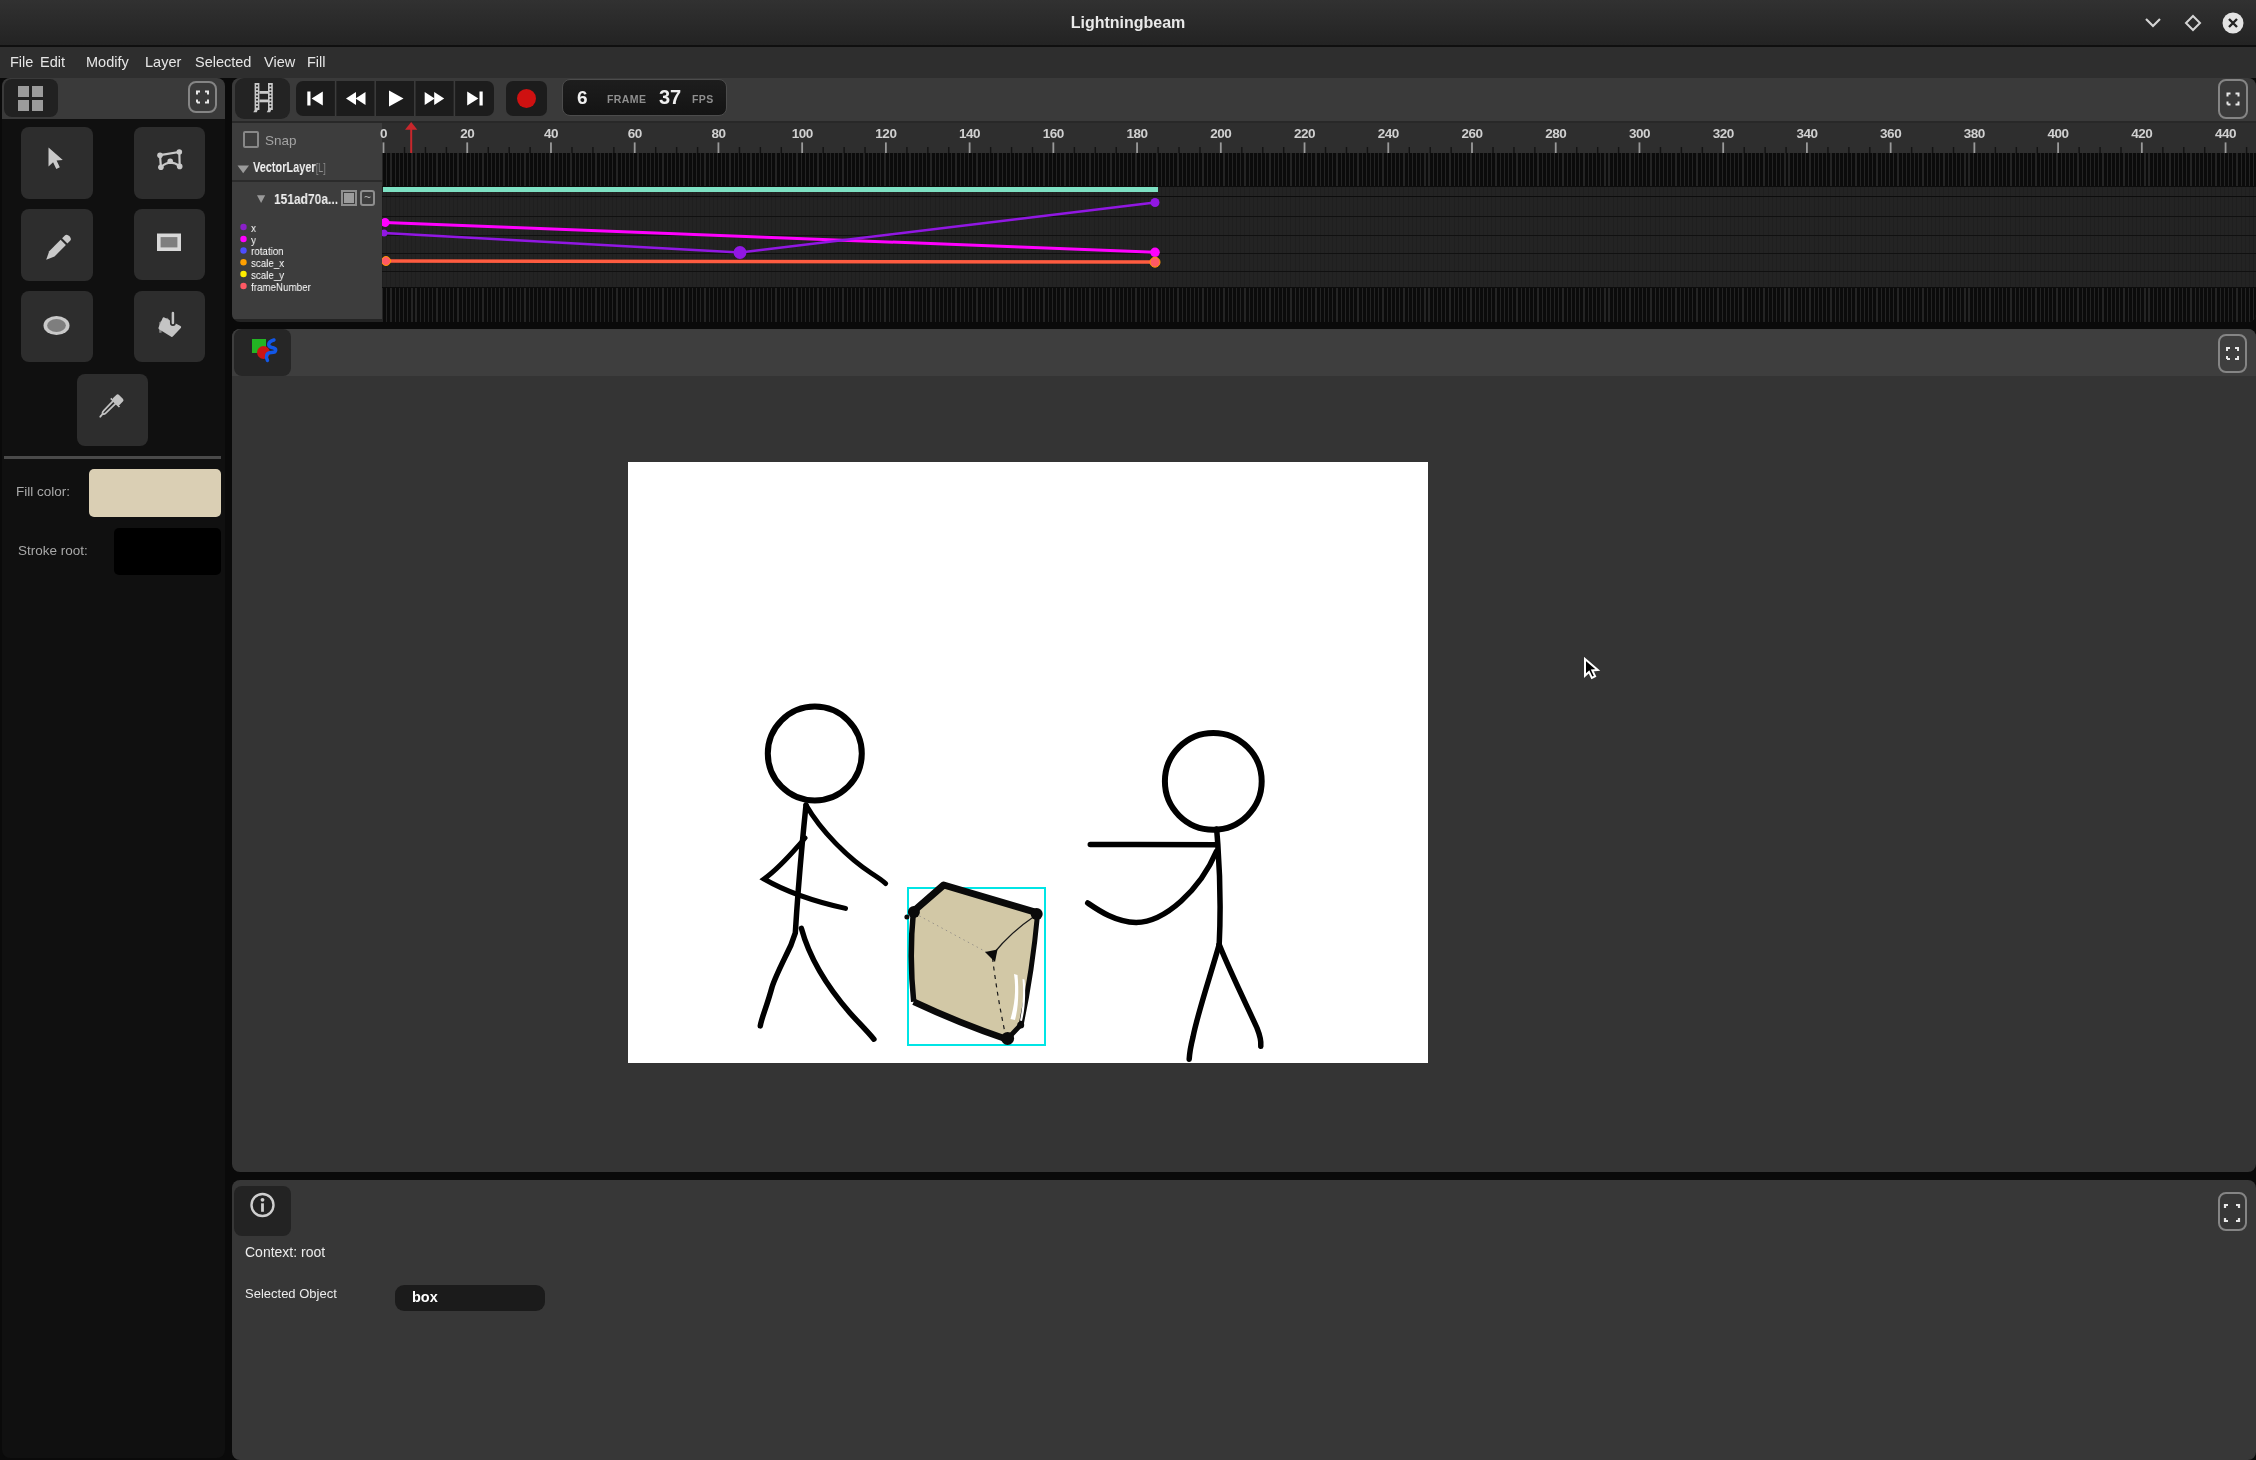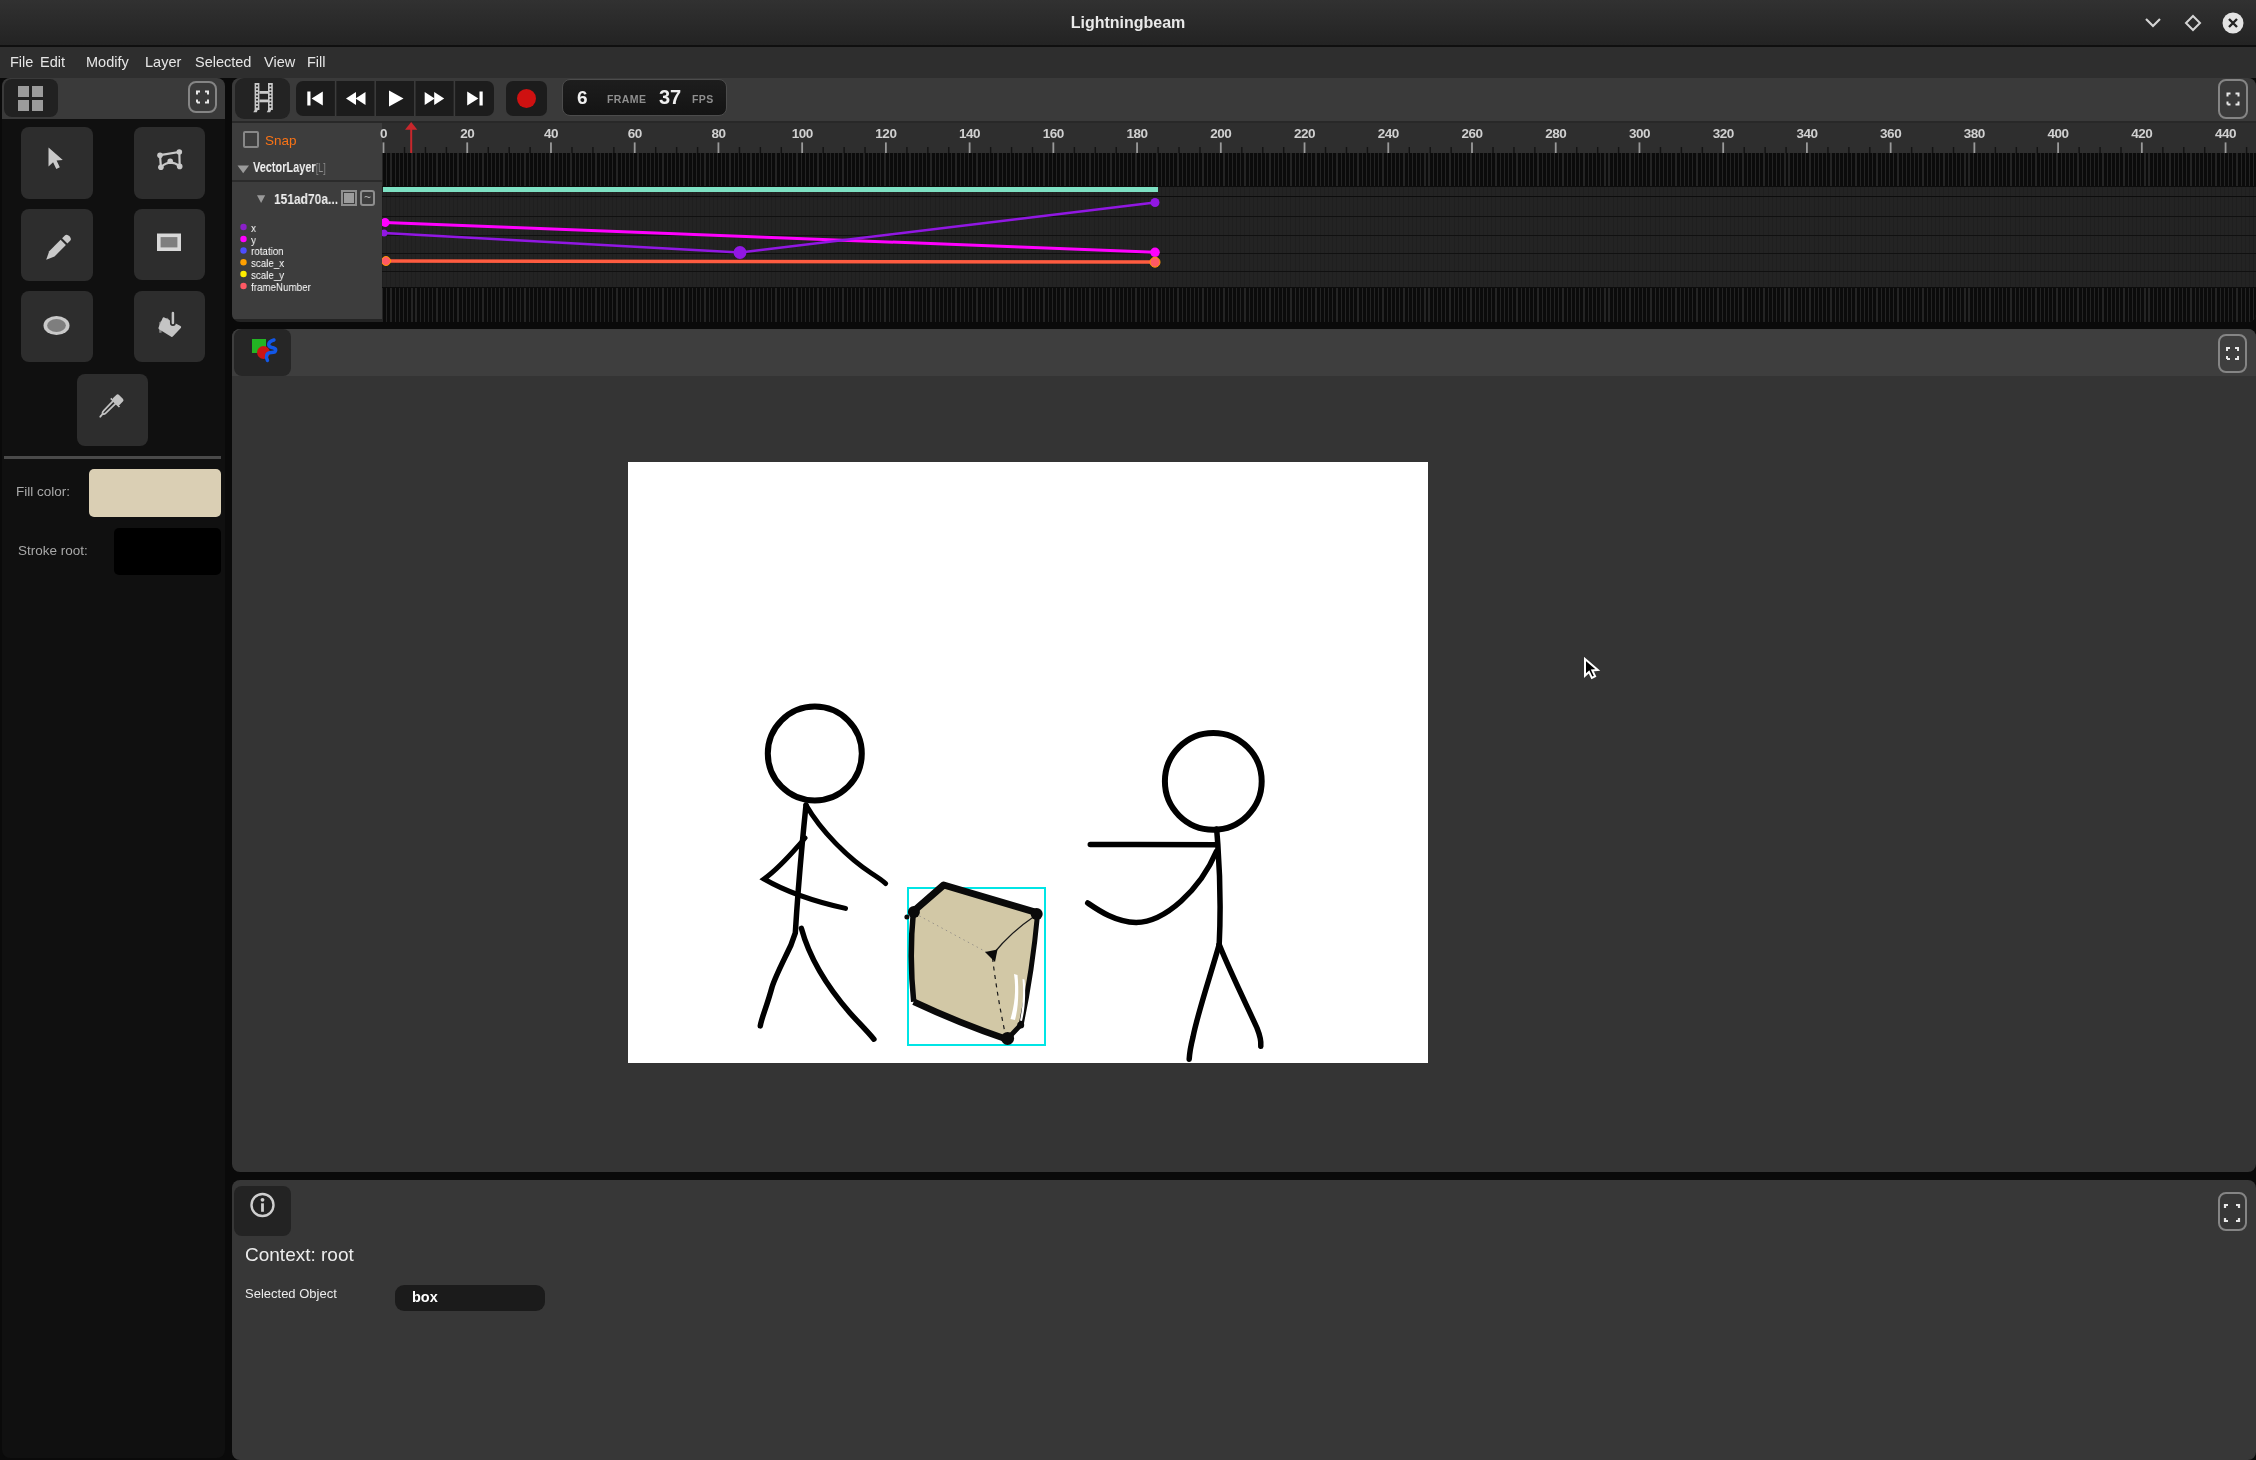--- a/index.html
+++ b/index.html
@@ -166,21 +166,21 @@
     <span class="abs" style="left:129px;top:13px;font-size:10.5px;font-weight:bold;color:#8f8f8f;letter-spacing:0.4px">FPS</span>
   </div>
   <div class="expand" style="left:1986px;top:1px;width:30px;height:40px">
     <svg width="26" height="36">
         <path d="M10.5,12.5 h-3 v3 M15.5,12.5 h3 v3 M18.5,20.5 v3 h-3 M7.5,23.5 v-3 M7.5,23.5 h3" fill="none" stroke="#e8e8e8" stroke-width="2"></path>
       </svg>
   </div>
 
   <div class="abs" style="left:0;top:44px;width:150px;height:30px;background:#3d3d3d"></div>
   <div class="abs" style="left:10.5px;top:53px;width:16px;height:17px;border:2px solid #888;border-radius:2px"></div>
-  <div class="abs" style="left:33px;top:55px;font-size:13.5px;color:#f97316">Snap</div>
+  <div class="abs" style="left:33px;top:55px;font-size:13.5px;color:#a3a3a3">Snap</div>
   <div class="abs" style="left:150px;top:44px;width:1874px;height:31px;background:#2e2e2e"></div>
   <div class="abs" style="left:0;top:42.5px;width:2024px;height:1.5px;background:#282828"></div>
   <svg id="ruler" class="abs" style="left:142px;top:44px;overflow:visible" width="1882" height="31">
       <text x="9.5" y="15.8" font-size="13.5" font-weight="bold" fill="#d0d0d0" text-anchor="middle" font-family="Liberation Sans" style="letter-spacing:-0.5px">0</text>
       <rect x="8.6" y="20.4" width="1.8" height="10.6" fill="#9a9a9a"></rect>
       <rect x="29.832499999999996" y="25" width="1.4" height="6" fill="#131313"></rect>
       <rect x="50.76499999999999" y="25" width="1.4" height="6" fill="#131313"></rect>
       <rect x="71.69749999999999" y="25" width="1.4" height="6" fill="#131313"></rect>
       <text x="93.22999999999999" y="15.8" font-size="13.5" font-weight="bold" fill="#d0d0d0" text-anchor="middle" font-family="Liberation Sans" style="letter-spacing:-0.5px">20</text>
       <rect x="92.32999999999998" y="20.4" width="1.8" height="10.6" fill="#9a9a9a"></rect>
@@ -414,16 +414,16 @@
     <circle cx="28.5" cy="19" r="11" fill="none" stroke="#cfcfcf" stroke-width="2.4"></circle>
     <circle cx="28.5" cy="13.8" r="1.9" fill="#cfcfcf"></circle>
     <rect x="27.1" y="17.3" width="2.8" height="8.5" fill="#cfcfcf"></rect>
   </svg>
 </div>
 <div class="expand" style="left:2218px;top:1192px;width:29px;height:39px">
   <svg width="25" height="35">
       <path d="M8,11 h-3 v3 M16,11 h3 v3 M19,24 v3 h-3 M5,24 v3 h3" fill="none" stroke="#e8e8e8" stroke-width="2.2"></path>
     </svg>
 </div>
-<div class="abs" style="left:245px;top:1244px;font-size:19px;color:#ececec">Context: root</div>
+<div class="abs" style="left:245px;top:1244px;font-size:14px;color:#ececec">Context: root</div>
 <div class="abs" style="left:245px;top:1286px;font-size:13px;color:#ececec">Selected Object</div>
 <div class="abs" style="left:395px;top:1285px;width:150px;height:26px;background:#1b1b1b;border-radius:9px"></div>
 <div class="abs" style="left:412px;top:1289px;font-size:14.5px;font-weight:bold;color:#fff">box</div>
 
 </body></html>

